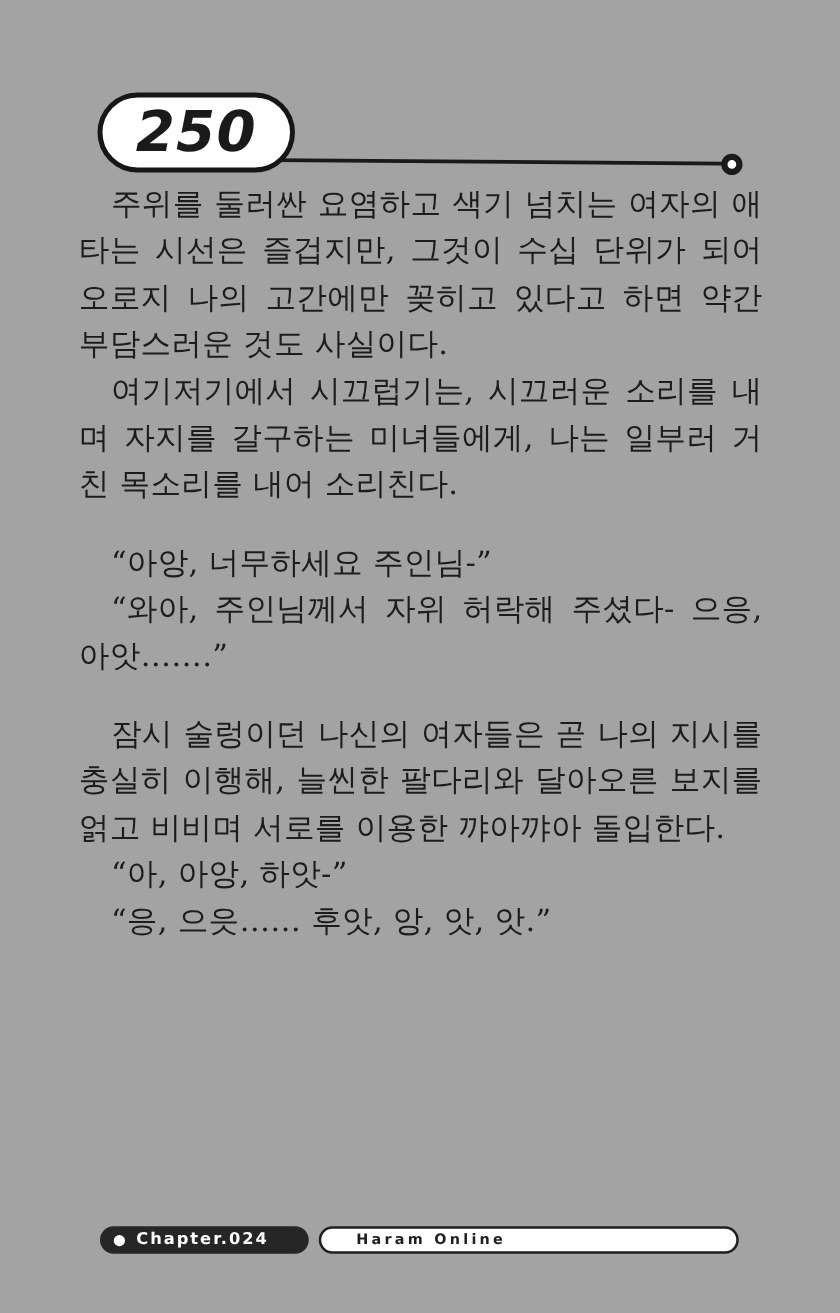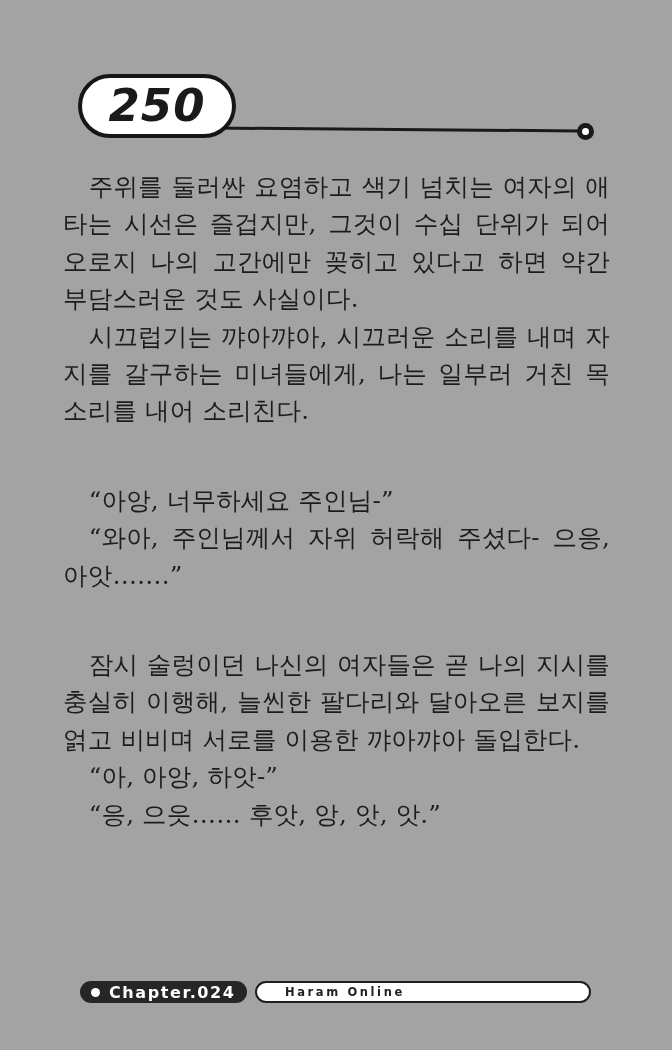--- a/index.html
+++ b/index.html
@@ -58,33 +58,33 @@
     border: 5px solid #1a1a1a;
     border-radius: 50%;
     background: #ffffff;
     z-index: 2;
   }
 
   
   .body-text {
     position: absolute;
     left: 63px;
-    top: 168px;
+    top: 144px;
     width: 547px;
     font-size: 24.5px;
     line-height: 37.4px;
     text-align: justify;
     word-break: break-all;
     letter-spacing: 0.2px;
   }
   .body-text p {
     text-indent: 1.05em;
   }
   .body-text p.gap-before {
-    margin-top: 52px;
+    margin-top: 25px;
   }
 
   
   .footer-chapter-pill {
     position: absolute;
     left: 80px;
     top: 981px;
     width: 167px;
     height: 22px;
     background: #262626;
@@ -97,21 +97,21 @@
     width: 9px;
     height: 9px;
     border-radius: 50%;
     background: #ffffff;
     margin-left: 11px;
     margin-right: 9px;
     flex: 0 0 auto;
   }
   .footer-chapter-pill span {
     font-family: "DejaVu Sans", sans-serif;
-    font-size: 16px;
+    font-size: 13px;
     font-weight: bold;
     letter-spacing: 1.6px;
     color: #ffffff;
     white-space: nowrap;
     transform: translateY(-0.5px);
   }
   .footer-title-pill {
     position: absolute;
     left: 255px;
     top: 981px;
@@ -141,21 +141,21 @@
 <div class="page">
 
   <div class="page-number-pill">
     <span>250</span>
   </div>
   <div class="header-rule-line"></div>
   <div class="header-rule-end-dot"></div>
 
   <div class="body-text">
     <p>주위를 둘러싼 요염하고 색기 넘치는 여자의 애타는 시선은 즐겁지만, 그것이 수십 단위가 되어 오로지 나의 고간에만 꽂히고 있다고 하면 약간 부담스러운 것도 사실이다.</p>
-    <p>시끄럽기는 꺄아꺄아, 시끄러운 소리를 내며 자지를 갈구하는 미녀들에게, 나는 일부러 거친 목소리를 내어 소리친다.</p>
+    <p>여기저기에서 시끄럽기는, 시끄러운 소리를 내며 자지를 갈구하는 미녀들에게, 나는 일부러 거친 목소리를 내어 소리친다.</p>
     <p class="gap-before">“아앙, 너무하세요 주인님-”</p>
     <p>“와아, 주인님께서 자위 허락해 주셨다- 으응, 아앗…….”</p>
     <p class="gap-before">잠시 술렁이던 나신의 여자들은 곧 나의 지시를 충실히 이행해, 늘씬한 팔다리와 달아오른 보지를 얽고 비비며 서로를 이용한 꺄아꺄아 돌입한다.</p>
     <p>“아, 아앙, 하앗-”</p>
     <p>“응, 으읏…… 후앗, 앙, 앗, 앗.”</p>
   </div>
 
   <div class="footer-chapter-pill">
     <div class="footer-chapter-dot"></div>
     <span>Chapter.024</span>

